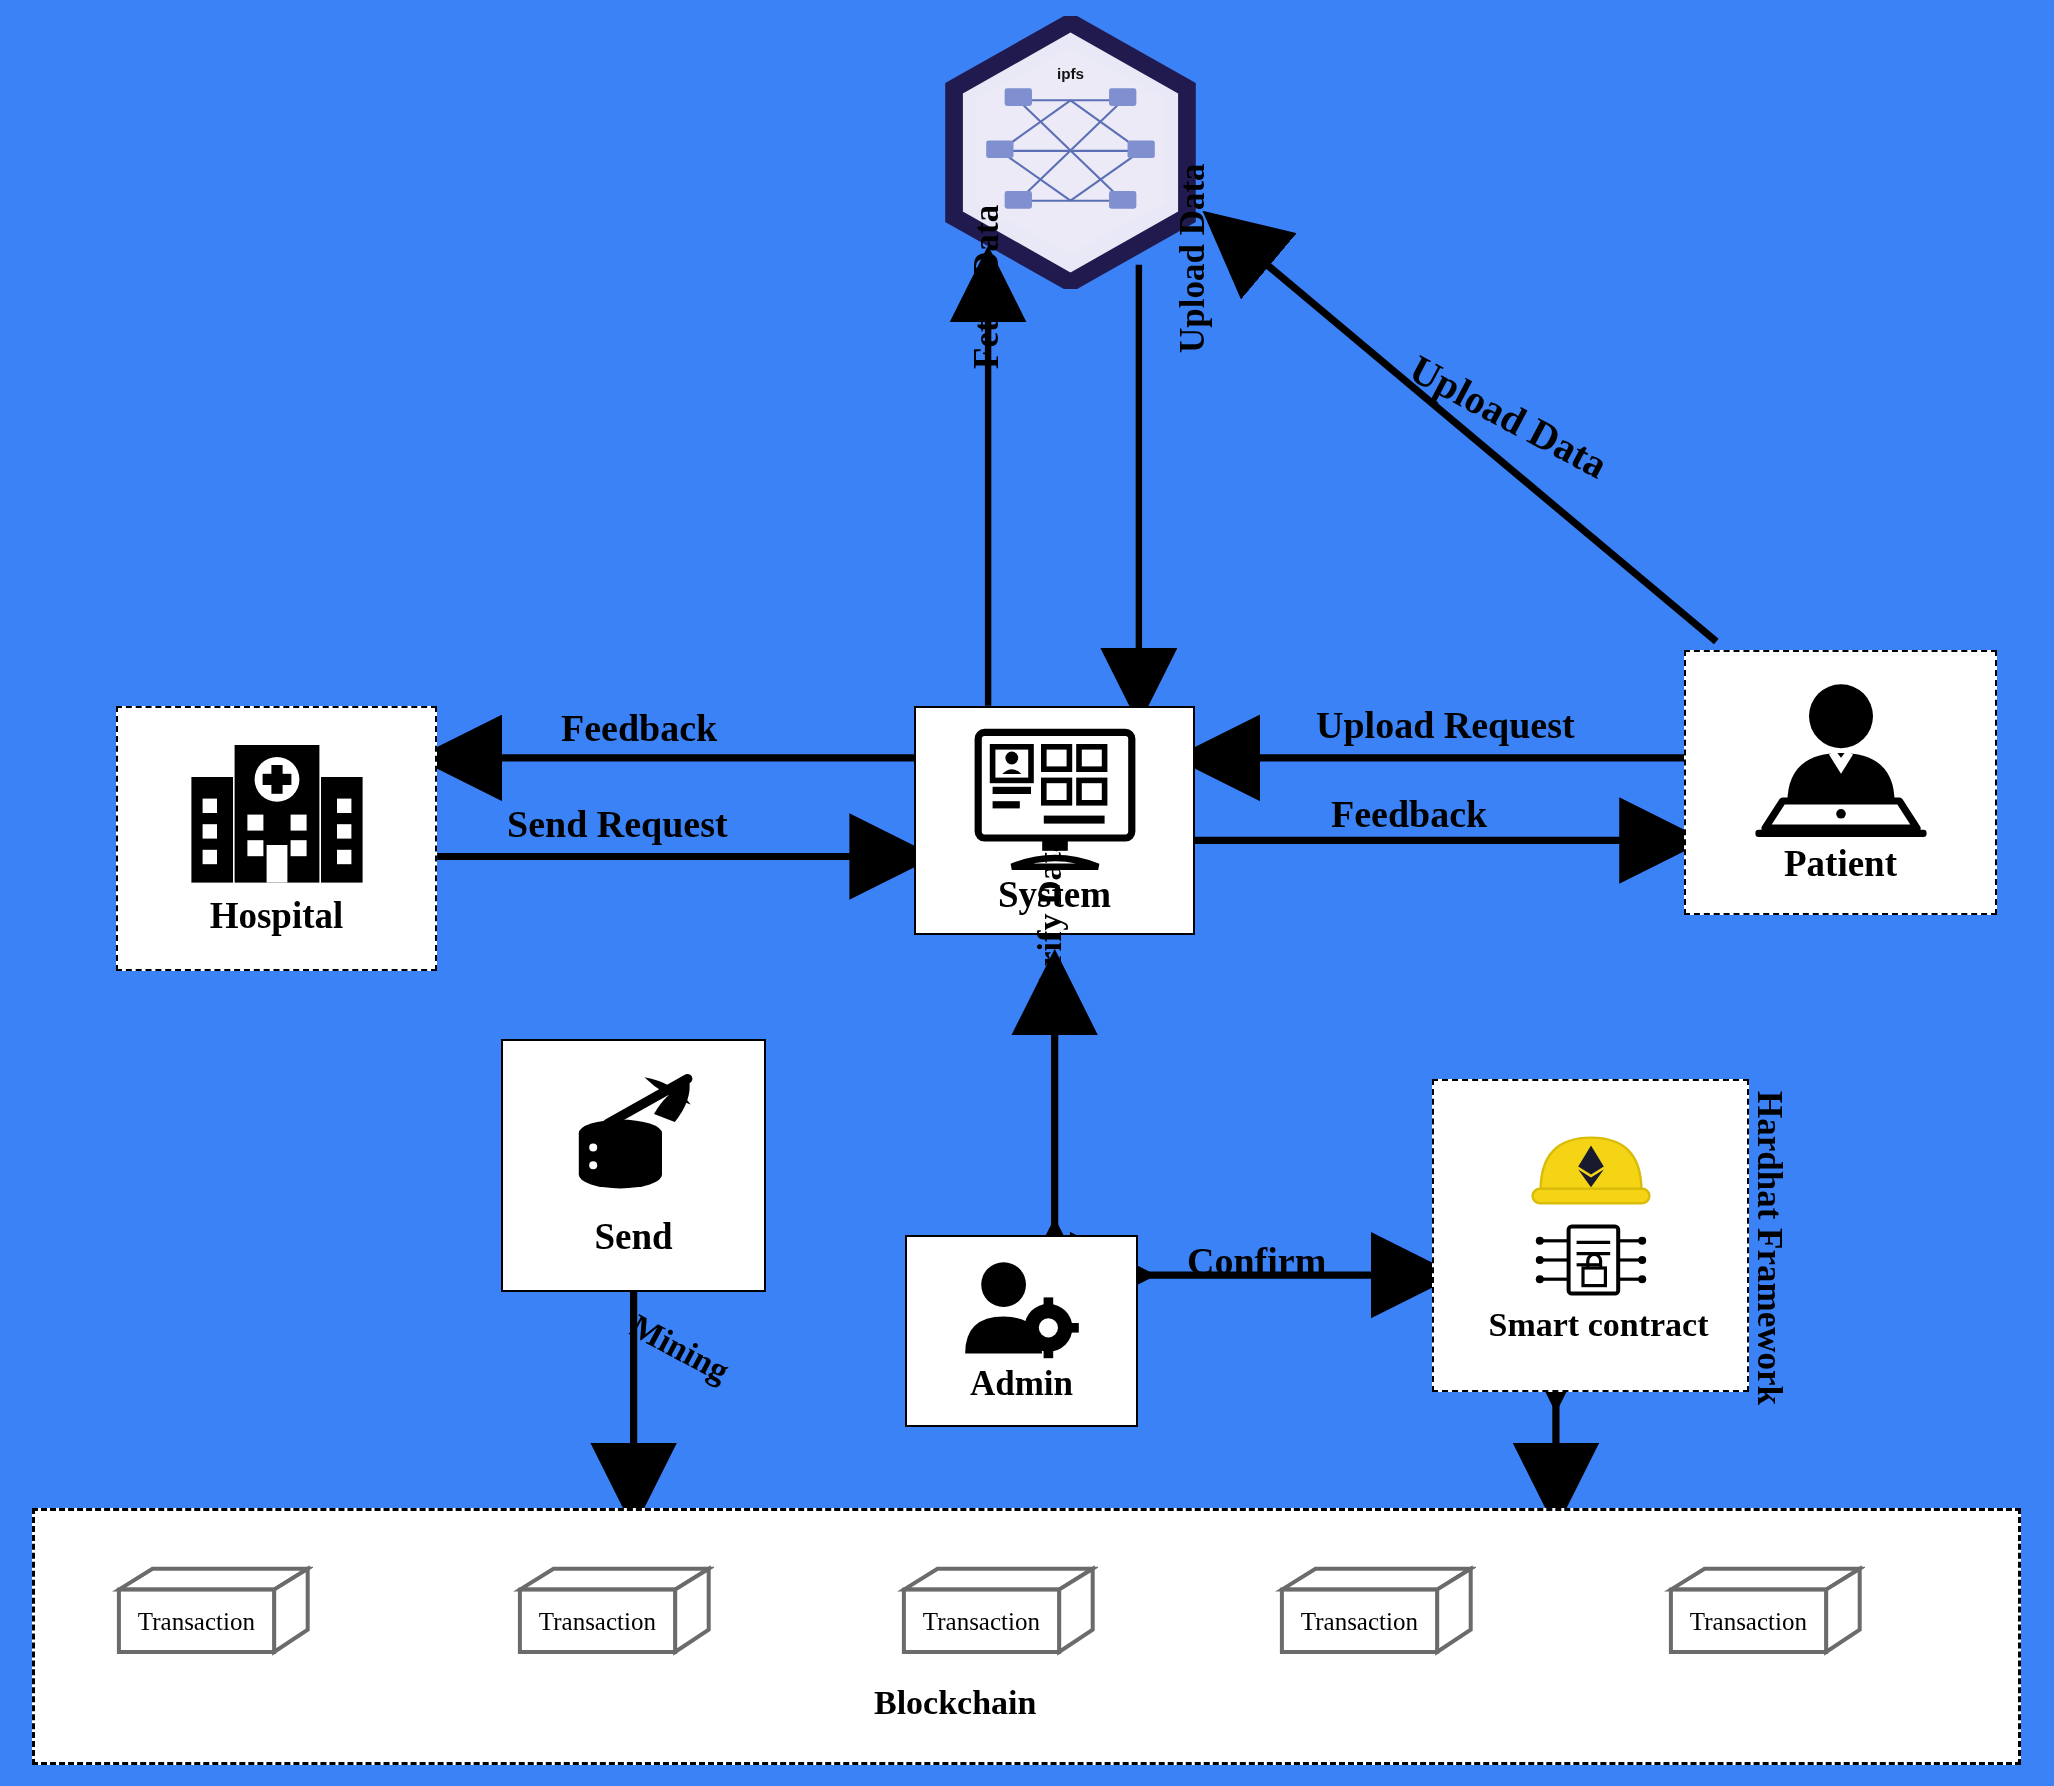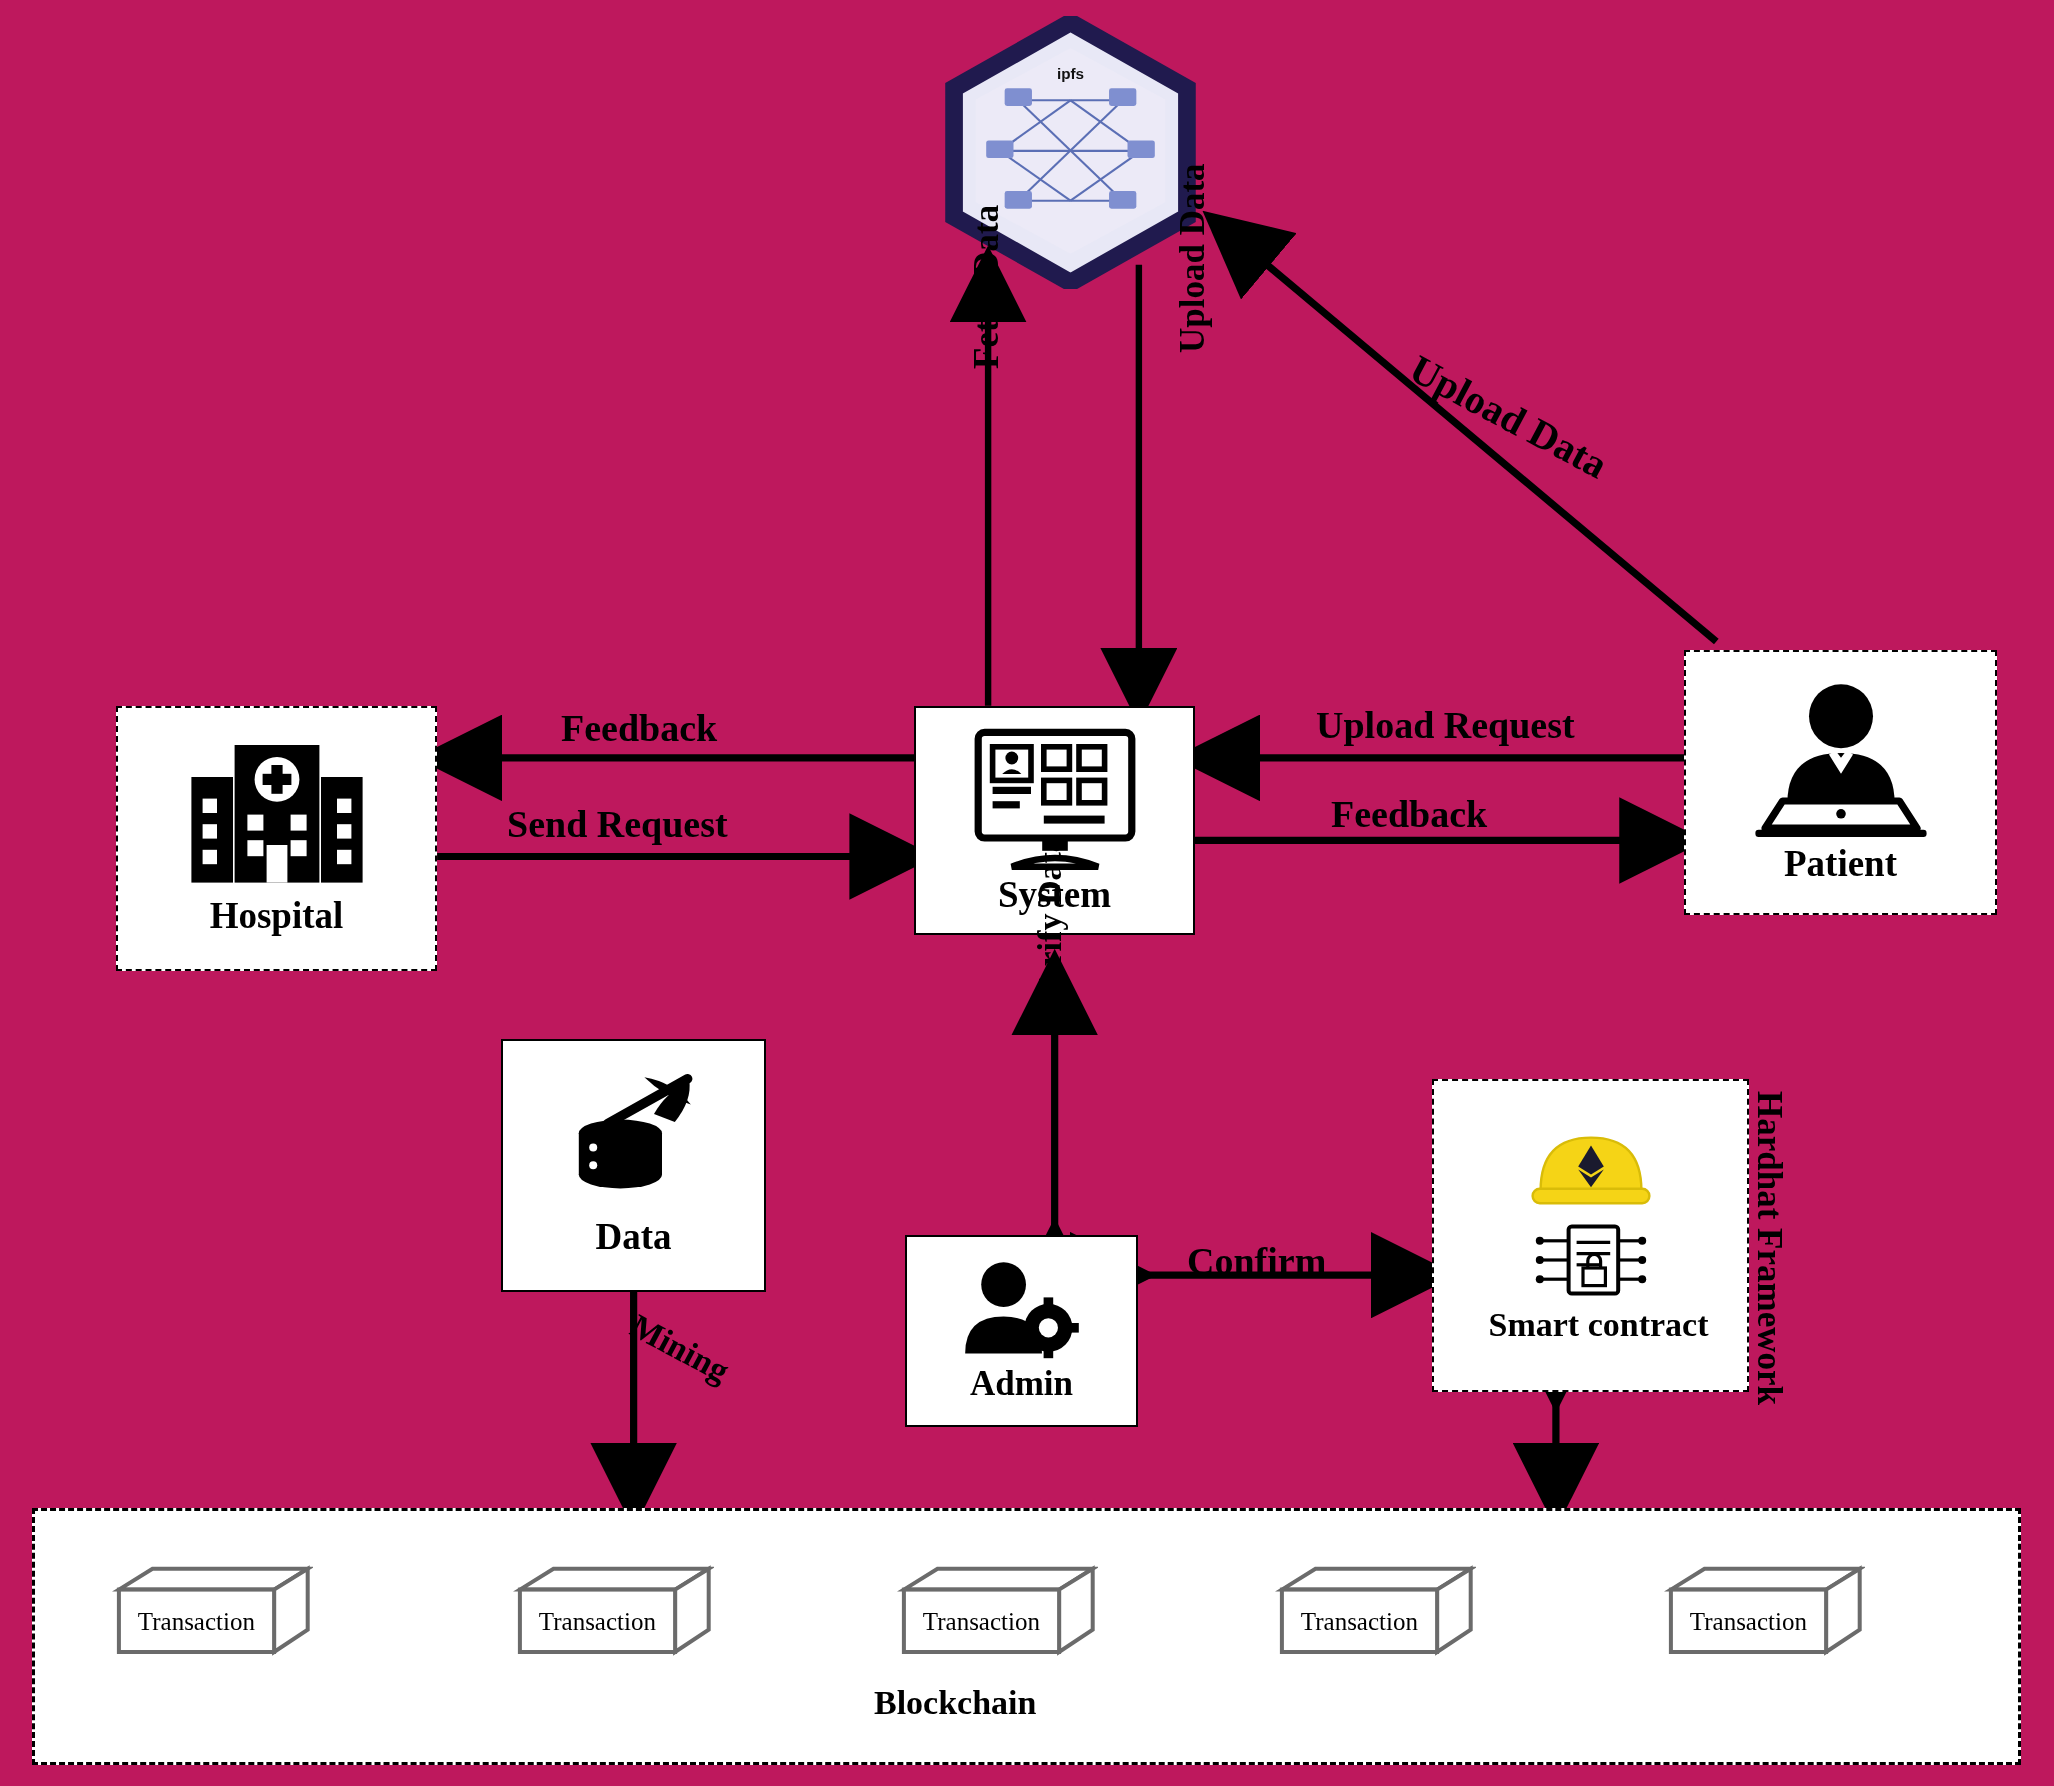--- a/index.html
+++ b/index.html
@@ -7,21 +7,21 @@
     padding: 0;
     background: #ffffff;
   }
   body {
     font-family: "Liberation Serif", serif;
   }
   #canvas {
     position: relative;
     width: 2054px;
     height: 1786px;
-    background: #be185d;
+    background: #3b82f6;
     overflow: hidden;
   }
   .node {
     position: absolute;
     box-sizing: border-box;
     background: #ffffff;
     display: flex;
     flex-direction: column;
     align-items: center;
     justify-content: center;
@@ -216,21 +216,21 @@
         <ellipse cx="78" cy="126" rx="52" ry="17"></ellipse>
       </g>
       <g fill="#fff">
         <circle cx="44" cy="92" r="5"></circle>
         <circle cx="44" cy="114" r="5"></circle>
       </g>
       <path d="M62,62 L162,6" stroke="#000" stroke-width="12" stroke-linecap="round"></path>
       <path d="M108,4 q36,6 58,34 q-34,-10 -58,-34 z" fill="#000"></path>
       <path d="M146,60 q22,-28 18,-52 q-30,16 -44,42 z" fill="#000"></path>
     </svg>
-    <div class="node-label" style="font-size:37px; margin-top:8px;">Data</div>
+    <div class="node-label" style="font-size:37px; margin-top:8px;">Send</div>
   </div>
 
   <div class="node solid-box" style="left:905px; top:1235px; width:233px; height:192px;">
     <svg width="136" height="104" viewBox="0 0 170 130" class="icon-svg">
       <circle cx="62" cy="32" r="28" fill="#000"></circle>
       <path d="M14,118 q0,-46 48,-46 q48,0 48,46 z" fill="#000"></path>
       <g fill="#000">
         <circle cx="118" cy="86" r="30"></circle>
       </g>
       <circle cx="118" cy="86" r="12" fill="#fff"></circle>

